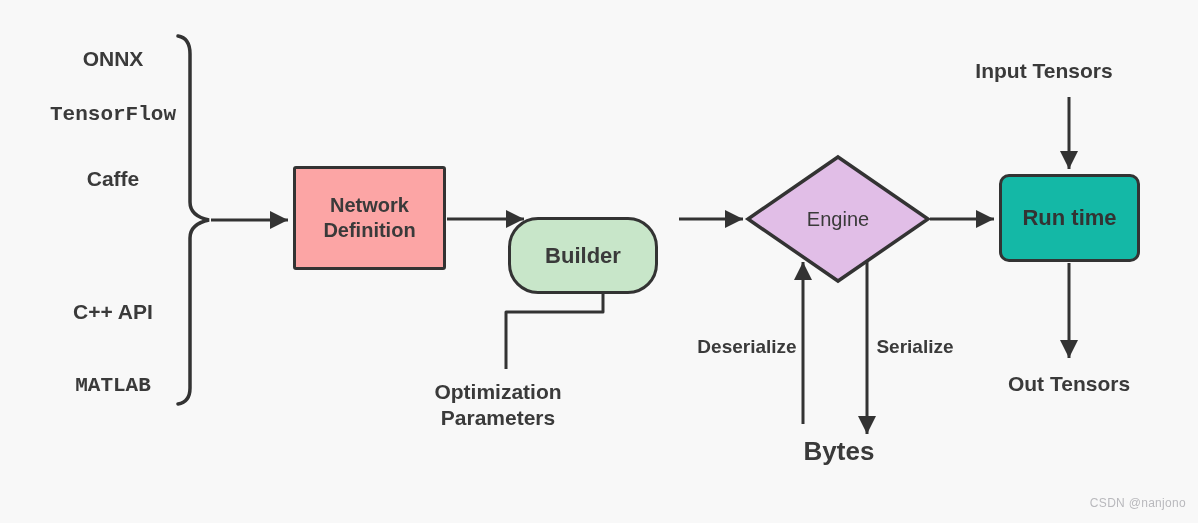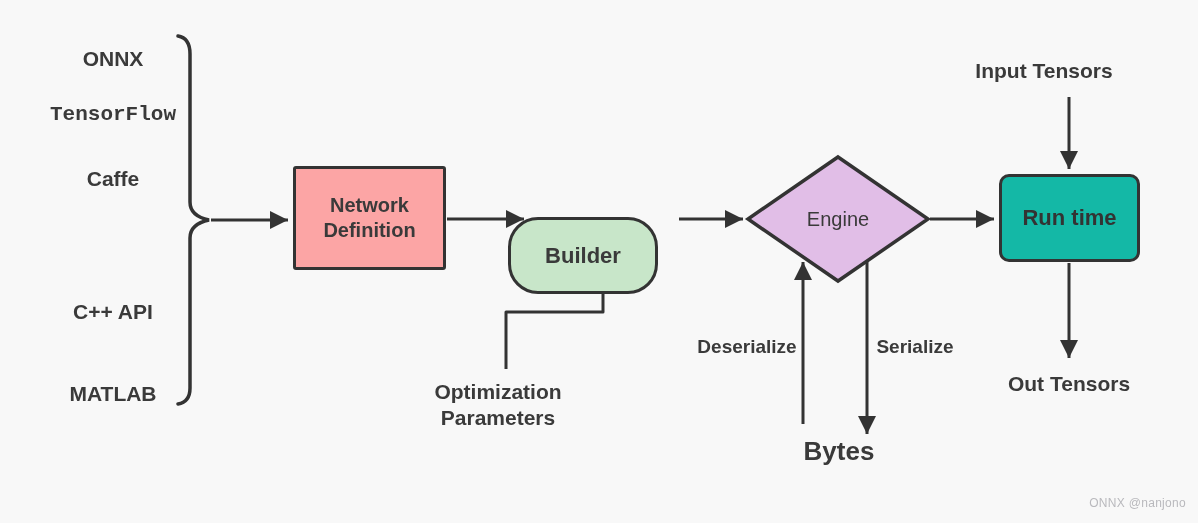--- a/index.html
+++ b/index.html
@@ -88,31 +88,31 @@
 
     <line x1="867" y1="259" x2="867" y2="434" stroke="#333333" stroke-width="3" marker-end="url(#arrow)"></line>
 
     <polygon points="838,157 928,219 838,281 748,219" fill="#e1bee7" stroke="#333333" stroke-width="3.5" stroke-linejoin="miter"></polygon>
   </svg>
 
   <div class="txt src-label" style="left:113px; top:59px;">ONNX</div>
   <div class="txt src-label" style="left:113px; top:115px;font-family:Liberation Mono, monospace;">TensorFlow</div>
   <div class="txt src-label" style="left:113px; top:179px;">Caffe</div>
   <div class="txt src-label" style="left:113px; top:312px;">C++ API</div>
-  <div class="txt src-label" style="left:113px; top:394px;">MATLAB</div>
+  <div class="txt src-label" style="left:113px; top:386px;font-family:Liberation Mono, monospace;">MATLAB</div>
 
   <div class="node node-netdef">Network
 Definition</div>
   <div class="node node-builder">Builder</div>
   <div class="engine-label">Engine</div>
   <div class="node node-runtime">Run time</div>
 
   <div class="txt flow-label" style="left:1044px; top:71px;">Input Tensors</div>
   <div class="txt flow-label" style="left:498px;  top:405px;">Optimization
 Parameters</div>
   <div class="txt flow-label" style="left:1069px; top:384px;">Out Tensors</div>
   <div class="txt edge-label" style="left:747px;  top:347px;">Deserialize</div>
   <div class="txt edge-label" style="left:915px;  top:347px;">Serialize</div>
   <div class="txt bytes-label" style="left:839px;  top:451px;">Bytes</div>
 
-  <div class="watermark">ONNX @nanjono</div>
+  <div class="watermark">CSDN @nanjono</div>
 
 </div>
 
 </body></html>

